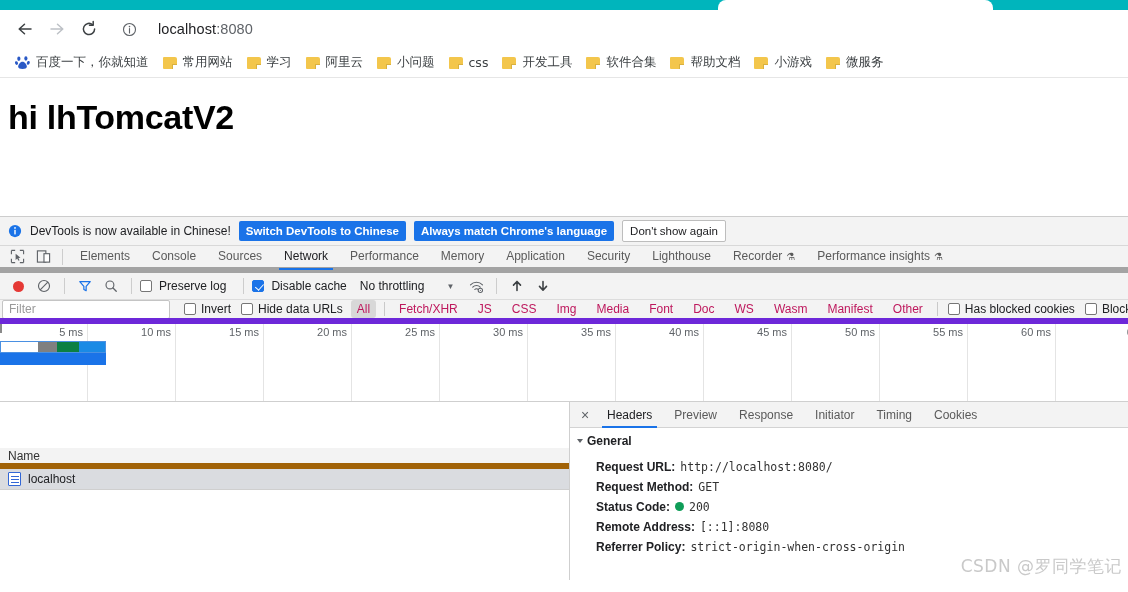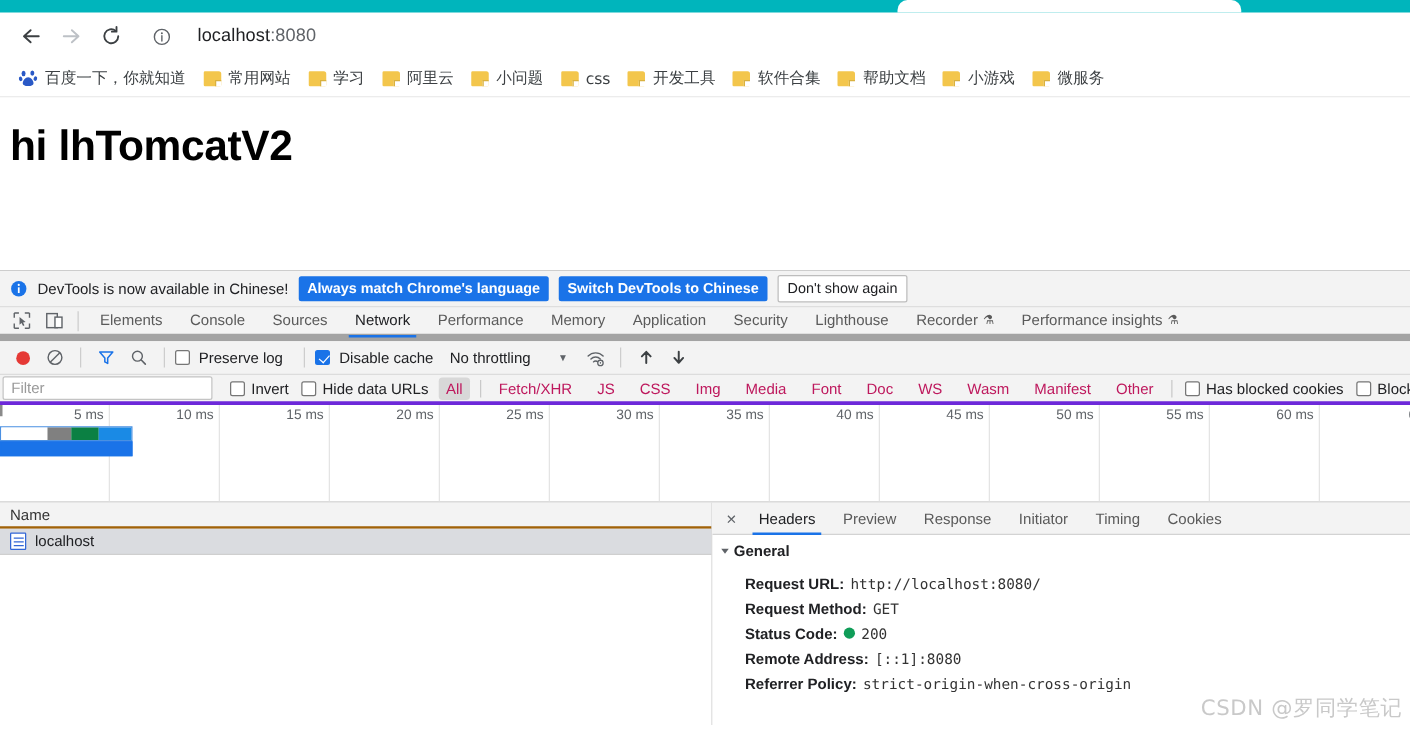--- a/index.html
+++ b/index.html
@@ -271,21 +271,21 @@
   }
   .caret {
     font-size: 8px;
     color: #5f6368;
     margin: 0 8px 0 20px;
   }
 
   .filterbar {
     height: 24px;
     background: #f3f3f3;
-    border-bottom: 3px solid #6d28d9;
+    border-bottom: 6px solid #6d28d9;
     display: flex;
     align-items: center;
     gap: 0;
     overflow: hidden;
   }
   .filter-input {
     width: 168px;
     height: 19px;
     background: #ffffff;
     border: 1px solid #c4c4c4;
@@ -373,23 +373,24 @@
   .left-pane {
     width: 570px;
     border-right: 1px solid #cfcfcf;
     display: flex;
     flex-direction: column;
     flex: none;
   }
   .req-header {
     height: 21px;
     background: #f3f3f3;
-    border-bottom: 2px solid #a16207;
-    display: flex;
-    align-items: center;
+    border-bottom: 6px solid #a16207;
+    display: flex;
+    align-items: center;
+    margin-top: 46px;
   }
   .req-header .col {
     font-size: 12px;
     color: #333333;
     padding-left: 8px;
   }
   .req-row {
     height: 21px;
     background: #dadce0;
     display: flex;
@@ -614,22 +615,22 @@
 
   <div class="infobar">
     <span class="info-ico">
       <svg width="14" height="14" viewBox="0 0 16 16">
         <circle cx="8" cy="8" r="7" fill="#1a73e8"></circle>
         <rect x="7.2" y="6.7" width="1.6" height="5.2" fill="#ffffff"></rect>
         <circle cx="8" cy="4.5" r="1" fill="#ffffff"></circle>
       </svg>
     </span>
     <span class="msg">DevTools is now available in Chinese!</span>
+    <button class="btn-blue">Switch DevTools to Chinese</button>
     <button class="btn-blue">Always match Chrome's language</button>
-    <button class="btn-blue">Switch DevTools to Chinese</button>
     <button class="btn-plain">Don't show again</button>
   </div>
 
   <div class="dt-tabbar">
     <div class="dt-iconbtn">
       <svg width="15" height="15" viewBox="0 0 16 16">
         <path d="M1.5 1.5 h4 M1.5 1.5 v4 M14.5 1.5 h-4 M14.5 1.5 v4 M1.5 14.5 h4 M1.5 14.5 v-4 M14.5 14.5 h-4 M14.5 14.5 v-4" stroke="#5f6368" stroke-width="1.2" fill="none"></path>
         <path d="M6 5 L6 11.6 L7.7 10 L9 12.6 L10.2 12 L9 9.5 L11.2 9.2 Z" fill="#5f6368"></path>
       </svg>
     </div>

